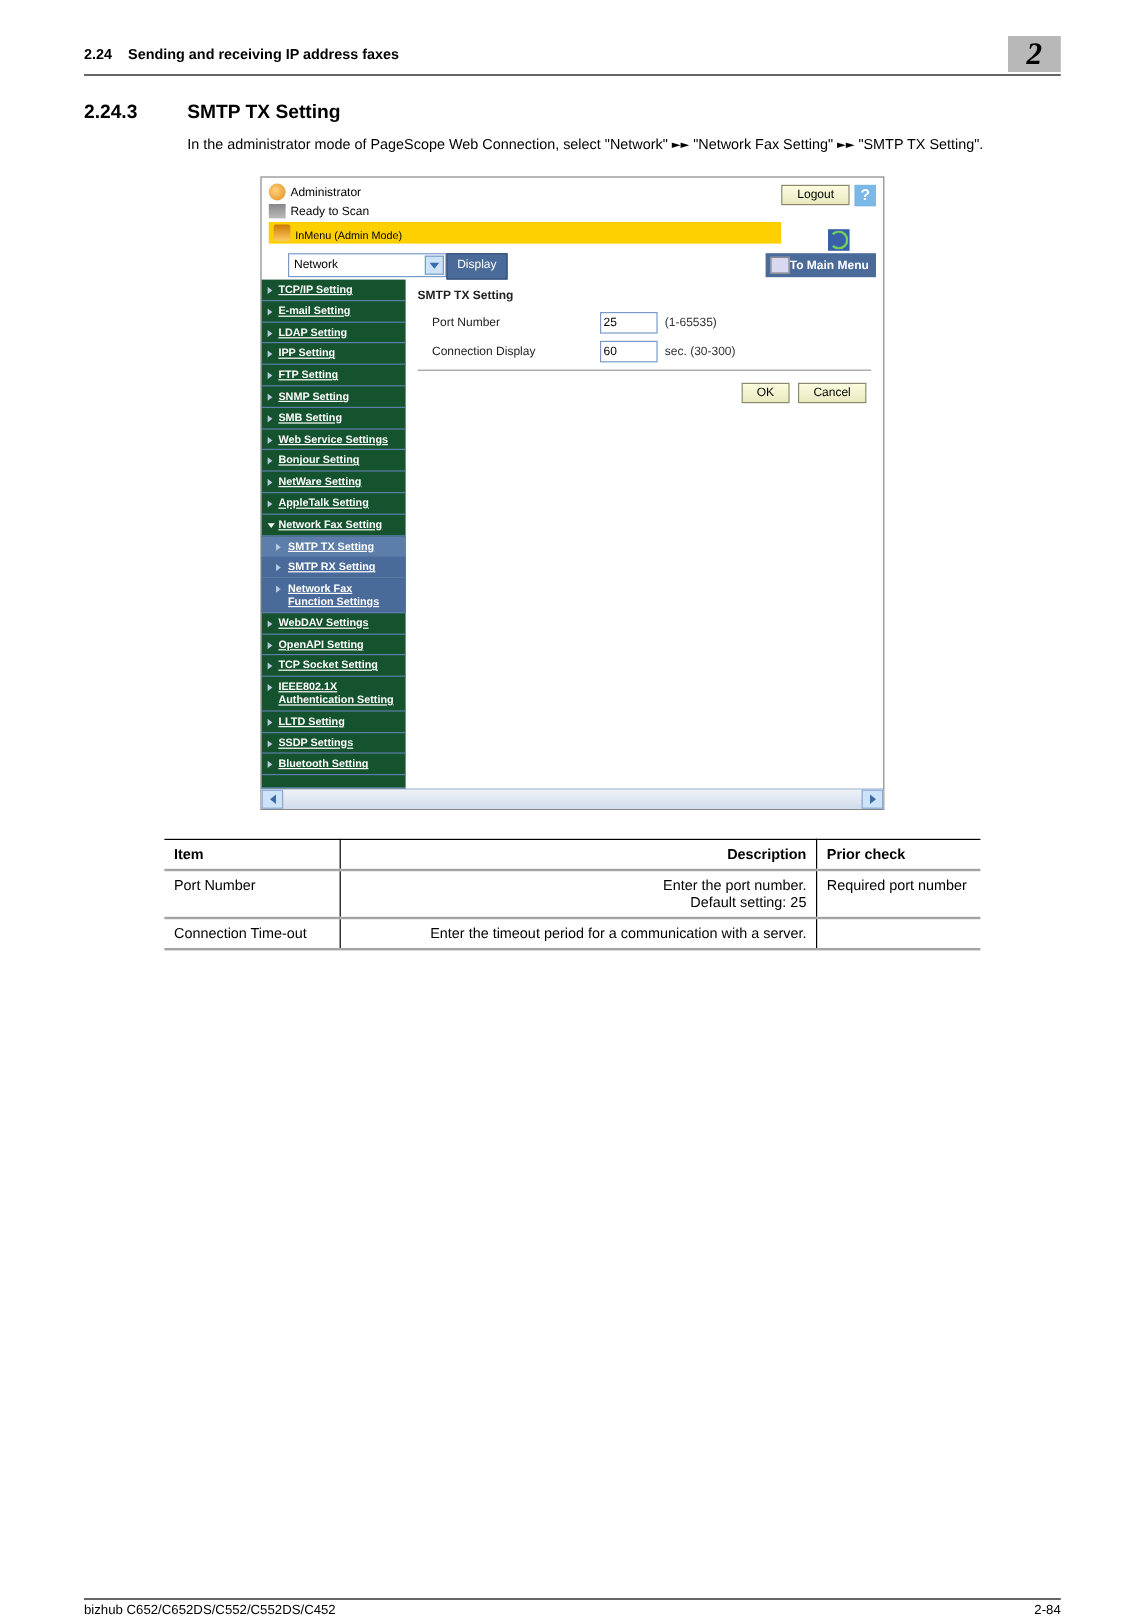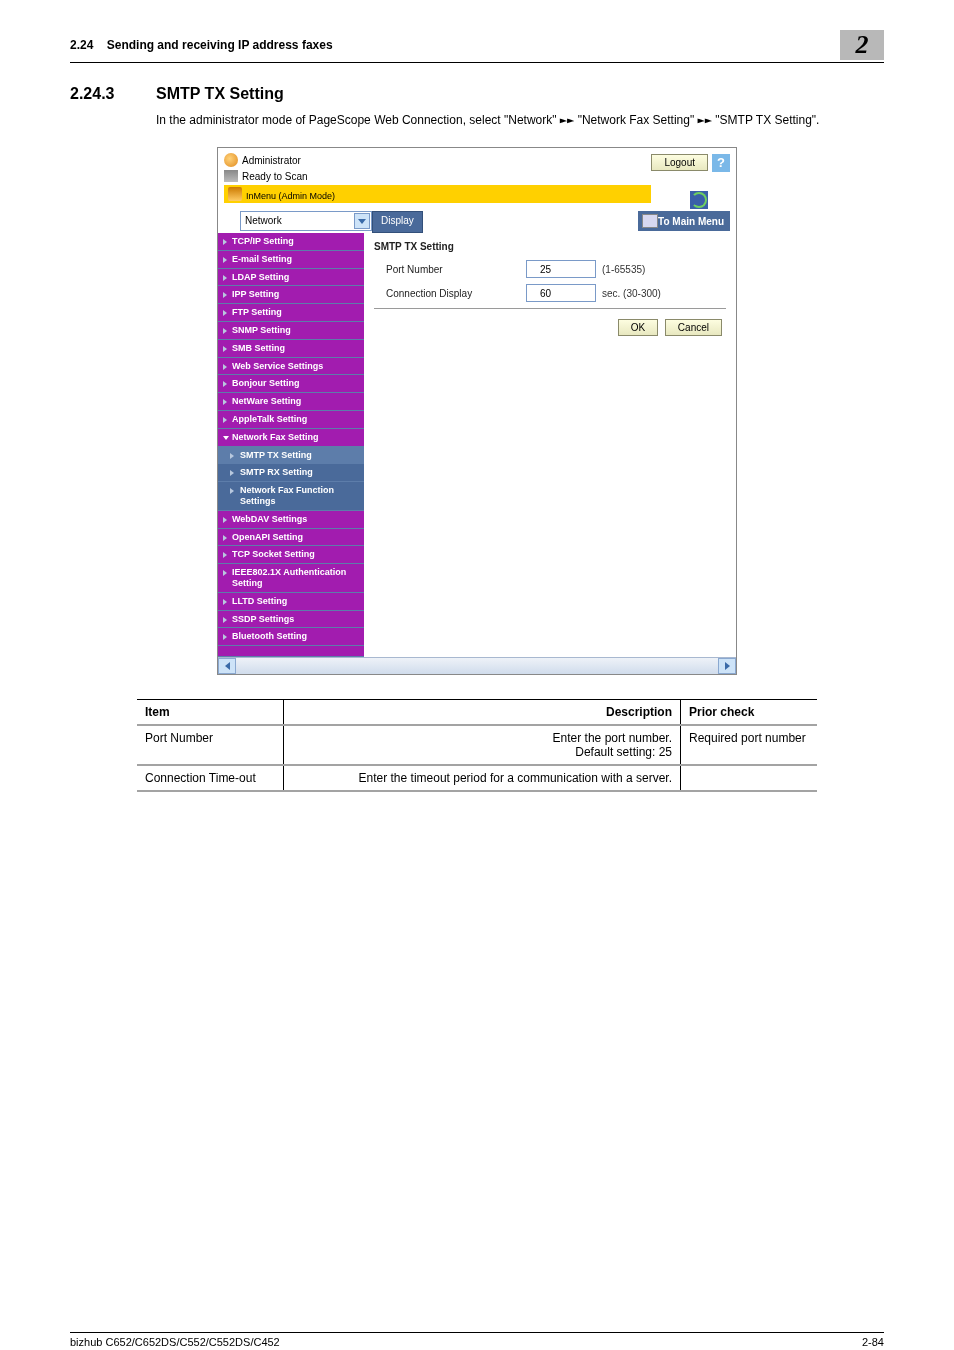--- a/index.html
+++ b/index.html
@@ -170,23 +170,24 @@
     width: 14px; height: 12px;
     background: #d8d8f0;
     border: 1px solid #888;
   }
   .ps-body {
     display: flex;
     margin: 0 0 0 0;
     min-height: 380px;
   }
   .ps-side {
-    width: 146px;
-    background: #a21caf;
+    width: 120px;
+    background: #14532d;
     color: #fff;
+    text-decoration: underline;
   }
   .side-item {
     padding: 3px 6px 3px 14px;
     font-size: 9px;
     font-weight: bold;
     border-bottom: 1px solid #5d7daa;
     position: relative;
     line-height: 1.2;
   }
   .side-item::before {
@@ -220,21 +221,21 @@
     font-size: 10px;
     color: #222;
     position: relative;
   }
   .ct-title { font-weight: bold; margin-bottom: 8px; }
   .ct-row { display:flex; align-items:center; margin-bottom: 6px; }
   .ct-label { width: 140px; padding-left: 12px; }
   .ct-input {
     border: 1px solid #7a9ac8;
     height: 16px; width: 42px;
-    font-size: 10px; padding: 0 13px;
+    font-size: 10px; padding: 0 2px;
     background:#fff;
   }
   .ct-hint { margin-left: 6px; color:#333; }
   .ct-sep { border-top: 1px solid #9a9a9a; margin: 6px 0 10px 0; }
   .ct-buttons { text-align: right; padding-right: 4px; }
   .ok-btn, .cancel-btn {
     border: 1px solid #8a8a6a;
     background: linear-gradient(#fdfde0,#e8e8c0);
     padding: 2px 12px;
     font-size: 10px;

